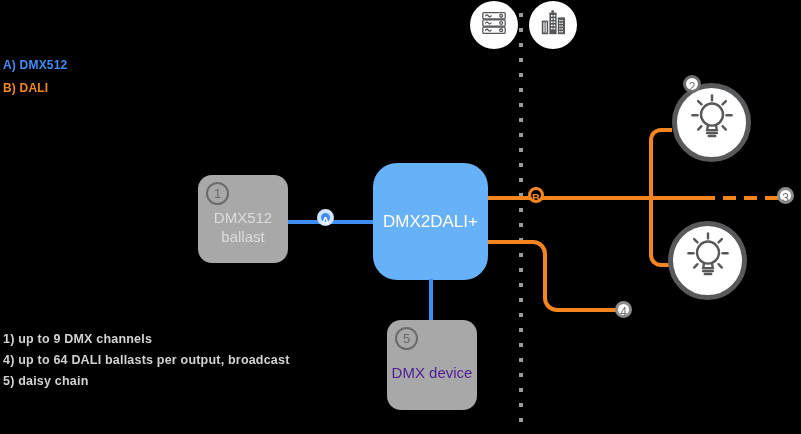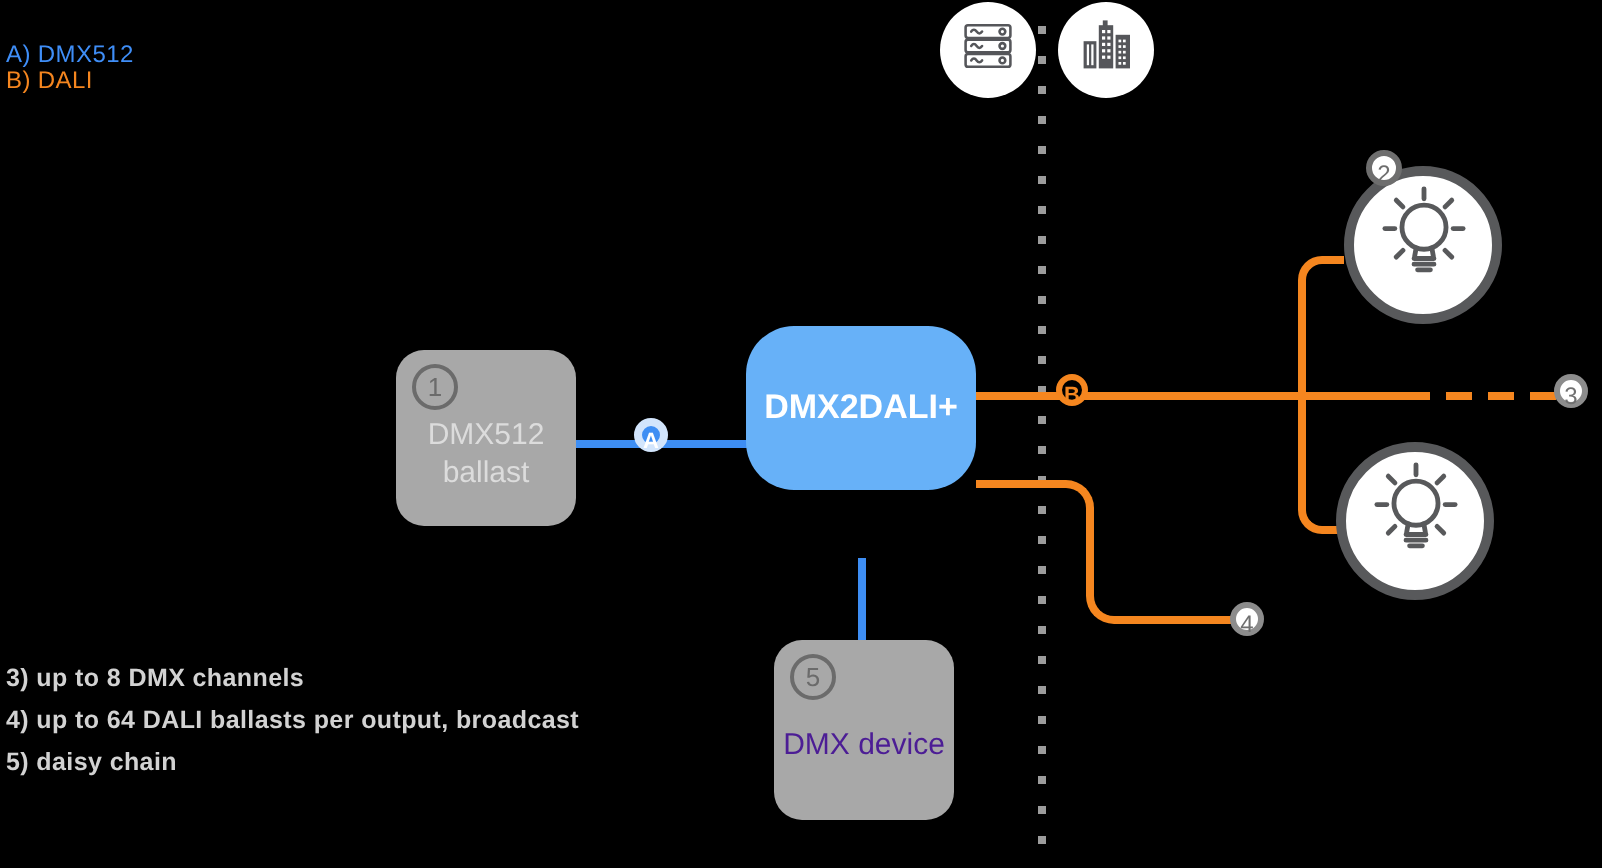--- a/index.html
+++ b/index.html
@@ -7,23 +7,23 @@
   body { font-family: "Liberation Sans", sans-serif; }
   .stage {
     position: relative;
     width: 801px;
     height: 434px;
     background: #000;
     overflow: hidden;
   }
 
   
-  .legend-item { position: absolute; left: 3px; font-size: 12px; font-weight: normal; letter-spacing: .2px; }
+  .legend-item { position: absolute; left: 3px; font-size: 12px; font-weight: bold; letter-spacing: .2px; margin-top: 38px; }
   .legend-dmx  { top: 20px; color: #3F8EF7; }
-  .legend-dali { top: 33px; color: #F5861F; }
+  .legend-dali { top: 43px; color: #F5861F; }
 
   
   .top-circle {
     position: absolute; top: 1px; width: 48px; height: 48px;
     background: #fff; border-radius: 50%;
     display: flex; align-items: center; justify-content: center;
   }
   .top-circle.server { left: 470px; }
   .top-circle.building { left: 529px; }
 
@@ -44,24 +44,24 @@
   .node-device .node-label { color: #4c1d95; font-size: 15px; padding-top: 14px; }
 
   .num-marker {
     position: absolute; left: 8px; top: 7px; width: 23px; height: 23px;
     border: 2px solid #6B6B6B; border-radius: 50%;
     color: #6B6B6B; font-size: 13px; line-height: 19px; text-align: center;
   }
 
   
   .converter {
-    position: absolute; left: 373px; top: 163px; width: 115px; height: 82px;
+    position: absolute; left: 373px; top: 163px; width: 115px; height: 117px;
     background: #67B1F8; border-radius: 24px;
     display: flex; align-items: center; justify-content: center;
-    color: #fff; font-size: 17px; font-weight: bold;
+    color: #fff; font-size: 17px; font-weight: normal;
   }
 
   
   .line-a { position: absolute; left: 288px; top: 220px; width: 86px; height: 4px; background: #3E8EF3; }
   .line-dev { position: absolute; left: 429px; top: 279px; width: 4px; height: 42px; background: #3E8EF3; }
   .badge-a {
     position: absolute; left: 317px; top: 209px; width: 17px; height: 17px;
     background: #3E8EF3; border: 4px solid #D2E5FC; border-radius: 50%;
     color: #fff; font-size: 11px; font-weight: bold; line-height: 17px; text-align: center;
   }
@@ -228,18 +228,18 @@
         <path d="M72.5 37 L65.5 37"></path>
         <path d="M64.5 57 L59.8 52.3"></path>
         <path d="M25.5 57 L30.2 52.3"></path>
         <path d="M17.5 37 L24.5 37"></path>
         <path d="M25.5 17 L30.2 21.7"></path>
       </svg>
     </span>
   </div>
 
   <div class="notes">
-    <div class="note-line">3) up to 8 DMX channels</div>
+    <div class="note-line">1) up to 9 DMX channels</div>
     <div class="note-line">4) up to 64 DALI ballasts per output, broadcast</div>
     <div class="note-line">5) daisy chain</div>
   </div>
 
 </div>
 
 </body></html>

